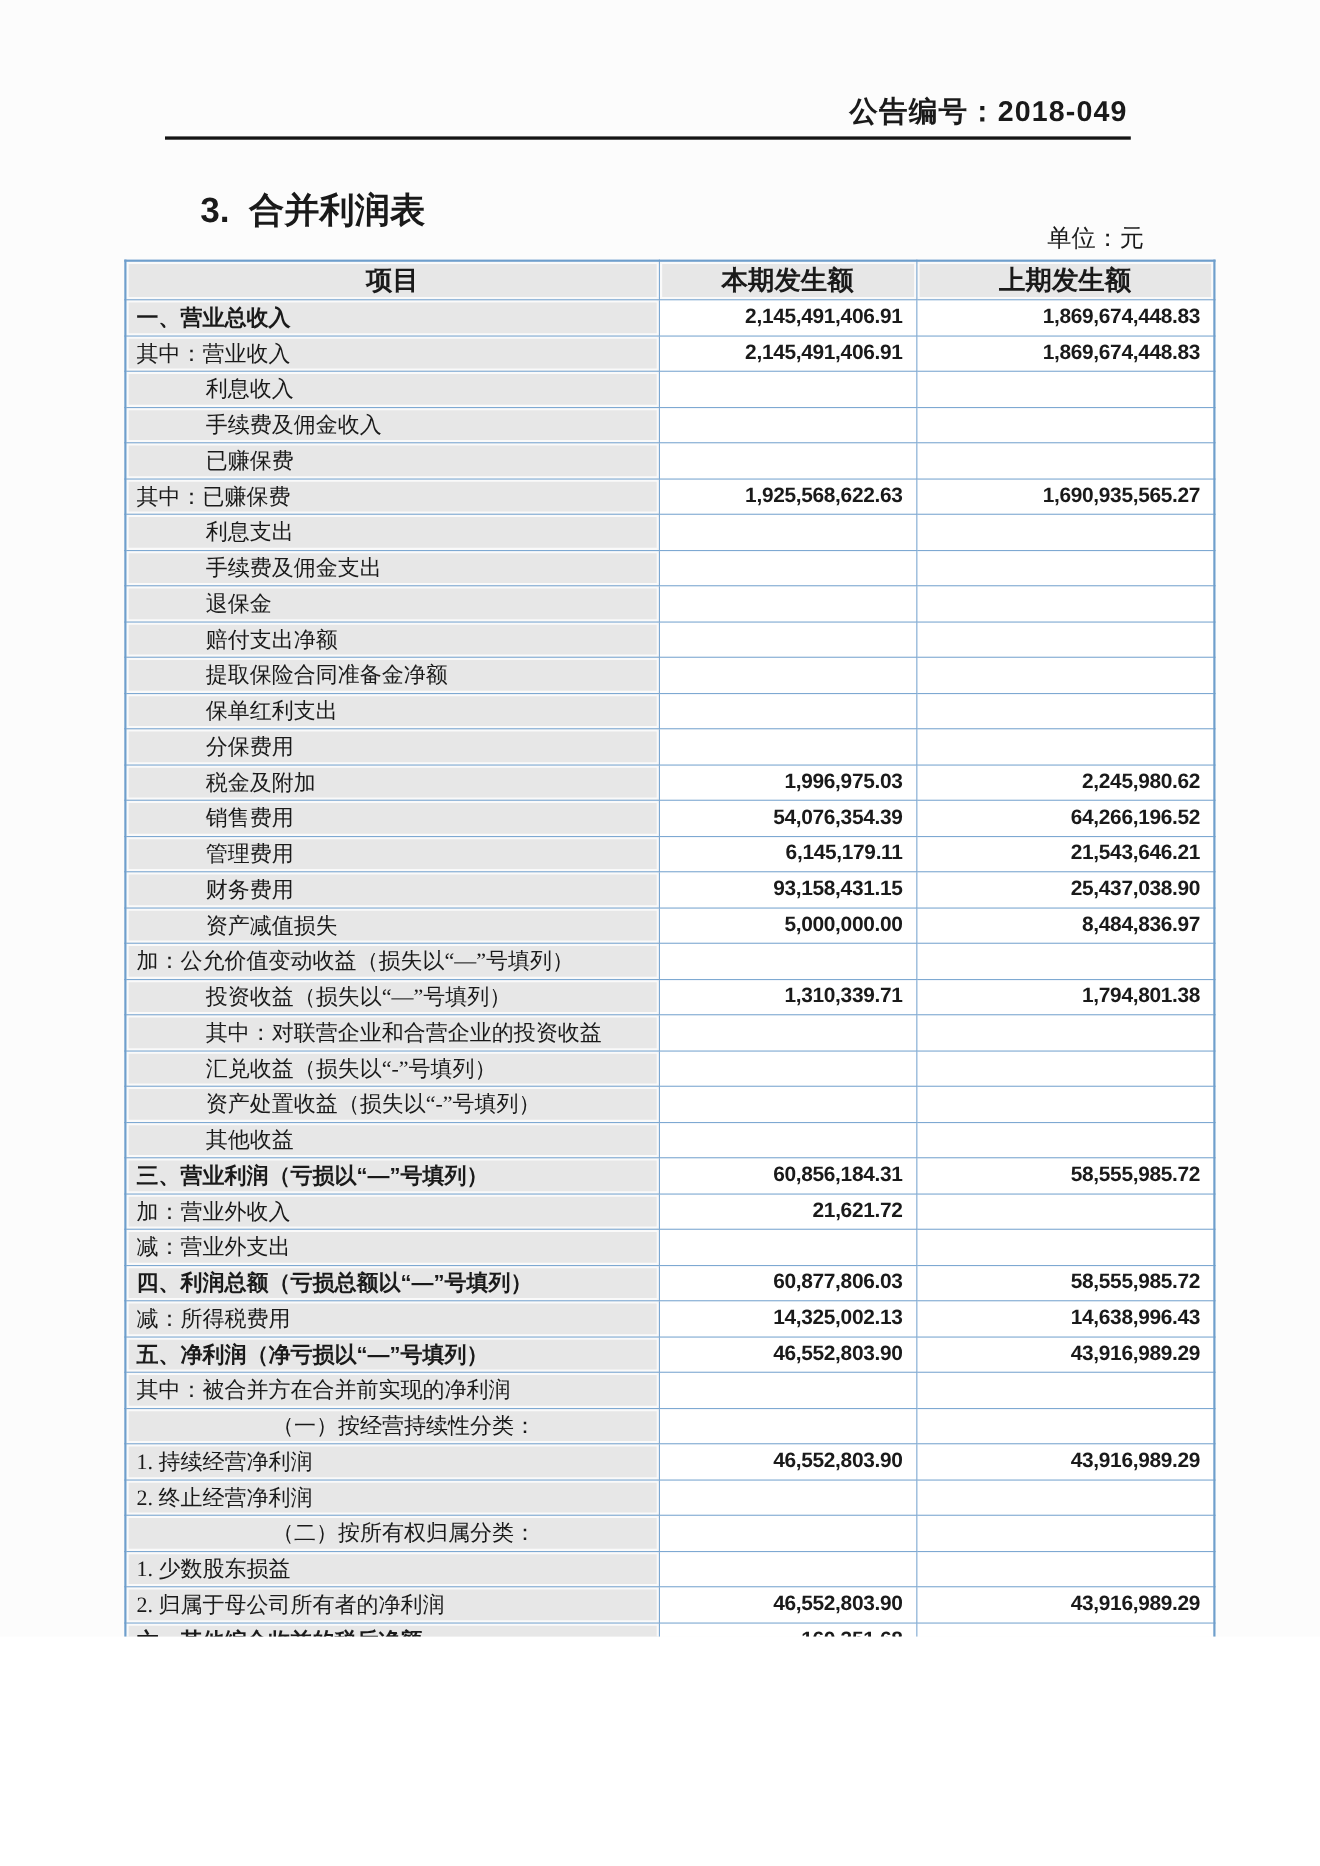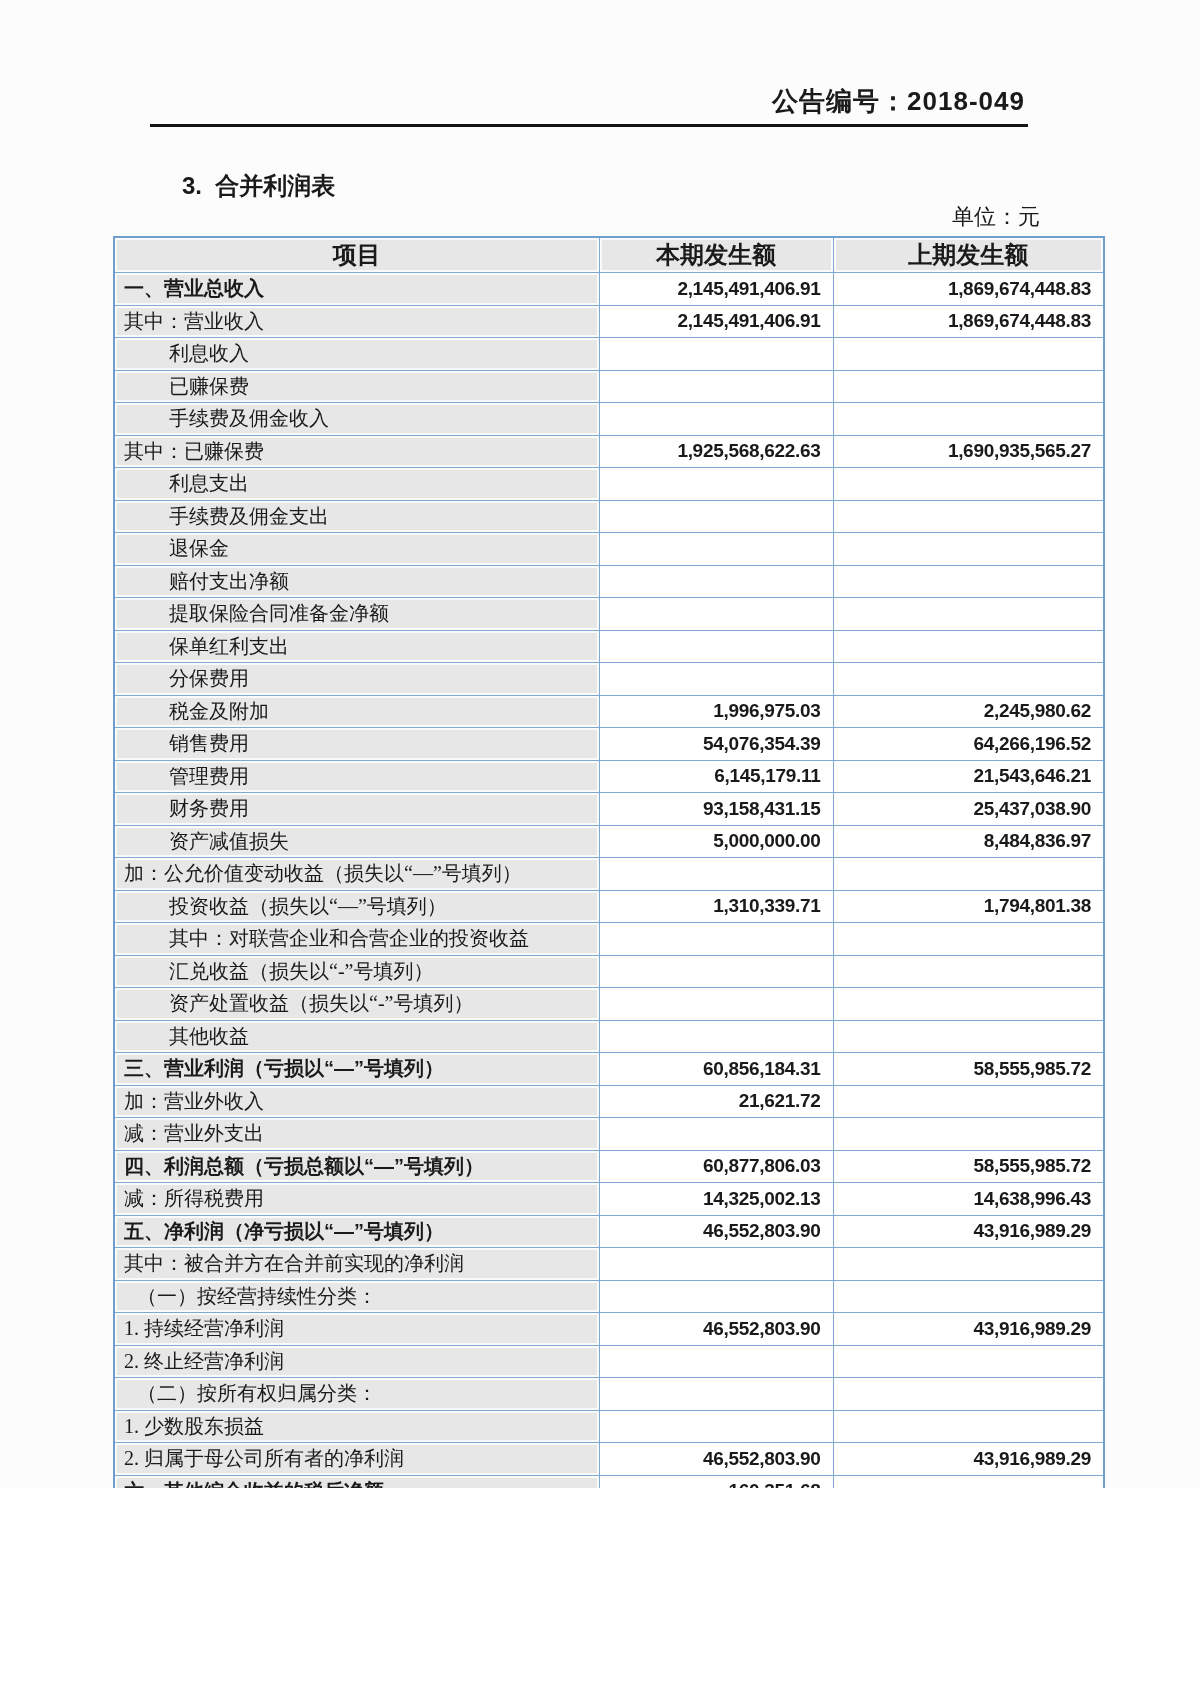--- a/index.html
+++ b/index.html
@@ -26,21 +26,21 @@
     left: 150px;
     top: 124px;
     width: 878px;
     height: 3px;
     background: #141414;
   }
   .section-title {
     position: absolute;
     left: 182px;
     top: 170px;
-    font-size: 24px;
+    font-size: 32px;
     font-weight: 700;
     white-space: pre;
     font-family: "Liberation Sans", "DejaVu Sans", sans-serif;
   }
   .unit-label {
     position: absolute;
     top: 202px;
     right: 160px;
     font-size: 22px;
     margin-left: 28px;
@@ -73,22 +73,22 @@
   .item-cell {
     background: #e7e7e7;
     font-size: 20px;
     box-shadow: inset 0 0 0 2px #fafafa;
     padding-left: 9px;
   }
   .item-cell.bold {
     font-weight: 700;
     font-family: "Liberation Sans", "DejaVu Sans", sans-serif;
   }
-  .item-cell.indent-1 { padding-left: 22px; }
-  .item-cell.indent-2 { padding-left: 54px; }
+  .item-cell.indent-1 { padding-left: 22px; text-align: center; }
+  .item-cell.indent-2 { padding-left: 72px; }
   .num-cell {
     background: #ffffff;
     text-align: right;
     padding-right: 12px;
     font-size: 19px;
     font-weight: 700;
     font-family: "Liberation Sans", "DejaVu Sans", sans-serif;
     letter-spacing: -0.3px;
   }
   .page-number {
@@ -136,26 +136,26 @@
           <td class="item-cell indent-0">其中：营业收入</td>
           <td class="num-cell">2,145,491,406.91</td>
           <td class="num-cell">1,869,674,448.83</td>
         </tr>
         <tr>
           <td class="item-cell indent-2">利息收入</td>
           <td class="num-cell"></td>
           <td class="num-cell"></td>
         </tr>
         <tr>
+          <td class="item-cell indent-2">手续费及佣金收入</td>
+          <td class="num-cell"></td>
+          <td class="num-cell"></td>
+        </tr>
+        <tr>
           <td class="item-cell indent-2">已赚保费</td>
-          <td class="num-cell"></td>
-          <td class="num-cell"></td>
-        </tr>
-        <tr>
-          <td class="item-cell indent-2">手续费及佣金收入</td>
           <td class="num-cell"></td>
           <td class="num-cell"></td>
         </tr>
         <tr>
           <td class="item-cell indent-0">其中：已赚保费</td>
           <td class="num-cell">1,925,568,622.63</td>
           <td class="num-cell">1,690,935,565.27</td>
         </tr>
         <tr>
           <td class="item-cell indent-2">利息支出</td>

